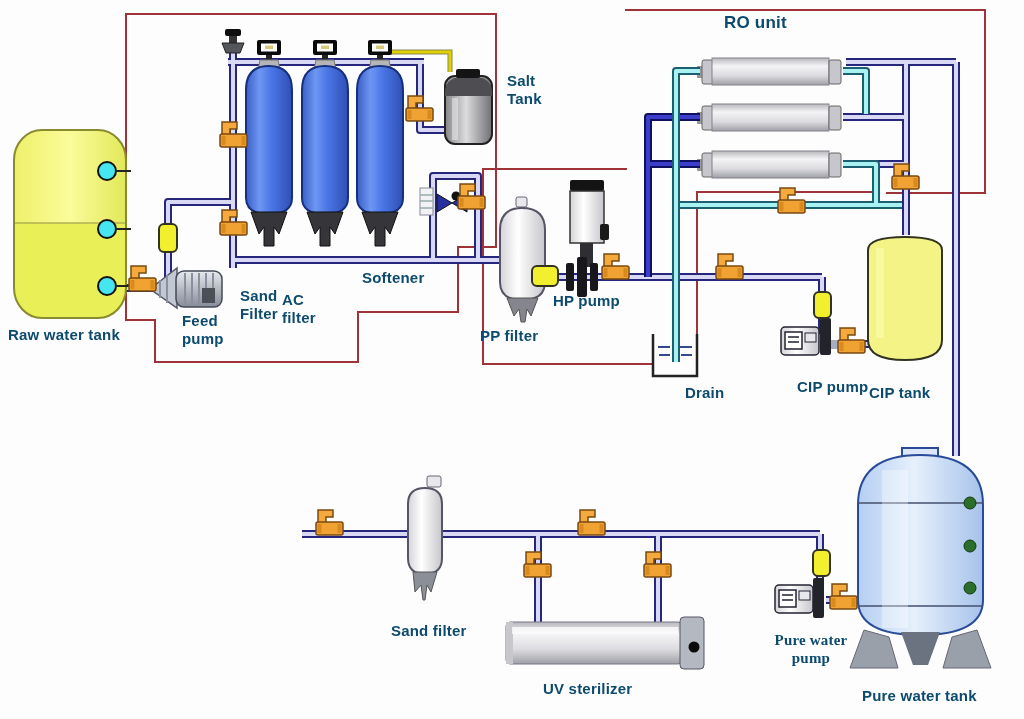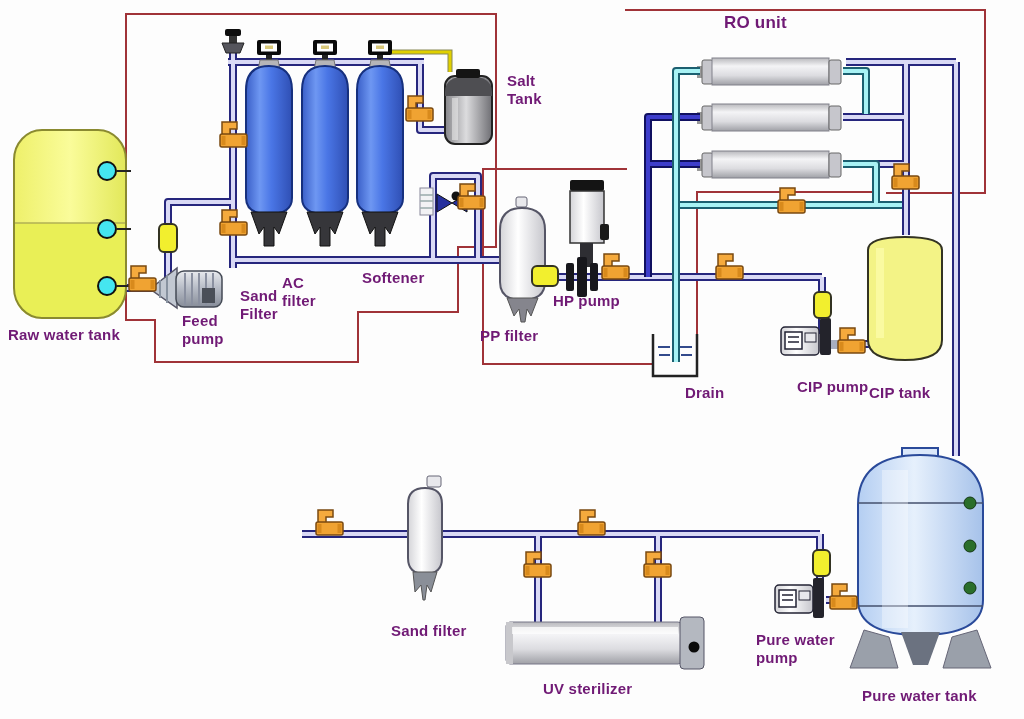--- a/index.html
+++ b/index.html
@@ -1,21 +1,21 @@
 <!DOCTYPE html>
 <html><head>
 <meta charset="utf-8">
 <style>
   html,body{margin:0;padding:0;background:#ffffff;}
   #stage{position:relative;width:1024px;height:719px;background:#fdfdfd;overflow:hidden;
          font-family:"Liberation Sans", sans-serif;}
-  .lbl{position:absolute;color:#701a75;font-weight:bold;font-size:15px;line-height:1.2;
+  .lbl{position:absolute;color:#0c4a6e;font-weight:bold;font-size:15px;line-height:1.2;
        white-space:pre-line;letter-spacing:0.2px;}
   .lbl.big{font-size:17px;}
-  .lbl.ctr{}
+  .lbl.ctr{text-align:center;font-family:Liberation Serif, serif;}
   svg{position:absolute;left:0;top:0;}
 </style>
 </head>
 <body>
 
 <div id="stage">
 
 <svg width="1024" height="719" viewBox="0 0 1024 719">
   <defs>
     <linearGradient id="gBlue" x1="0" y1="0" x2="1" y2="0">
@@ -267,21 +267,21 @@
     <use href="#valveSym" x="644" y="552"></use>
     <use href="#valveSym" x="578" y="510"></use>
   </g>
 </svg>
 
 <div class="lbl" style="left:8px;top:326px;">Raw water tank</div>
 <div class="lbl" style="left:162px;top:312px;margin-left:20px;">Feed
 pump</div>
 <div class="lbl" style="left:240px;top:287px;">Sand
 Filter</div>
-<div class="lbl" style="left:282px;top:274px;">AC
+<div class="lbl" style="left:282px;top:291px;">AC
 filter</div>
 <div class="lbl" style="left:362px;top:269px;">Softener</div>
 <div class="lbl" style="left:507px;top:72px;">Salt
 Tank</div>
 <div class="lbl" style="left:480px;top:327px;text-align:center;">PP filter</div>
 <div class="lbl" style="left:553px;top:292px;">HP pump</div>
 <div class="lbl big" style="left:724px;top:13px;">RO unit</div>
 <div class="lbl" style="left:649px;top:384px;margin-left:36px;">Drain</div>
 <div class="lbl" style="left:757px;top:378px;margin-left:40px;">CIP pump</div>
 <div class="lbl" style="left:869px;top:384px;">CIP tank</div>

